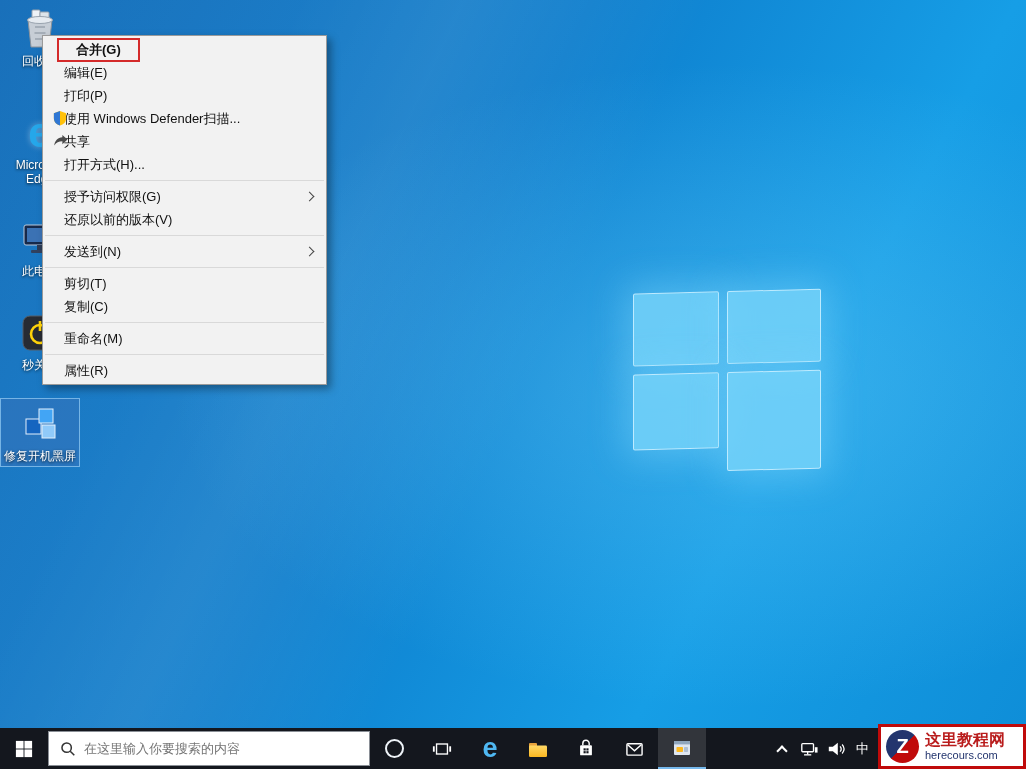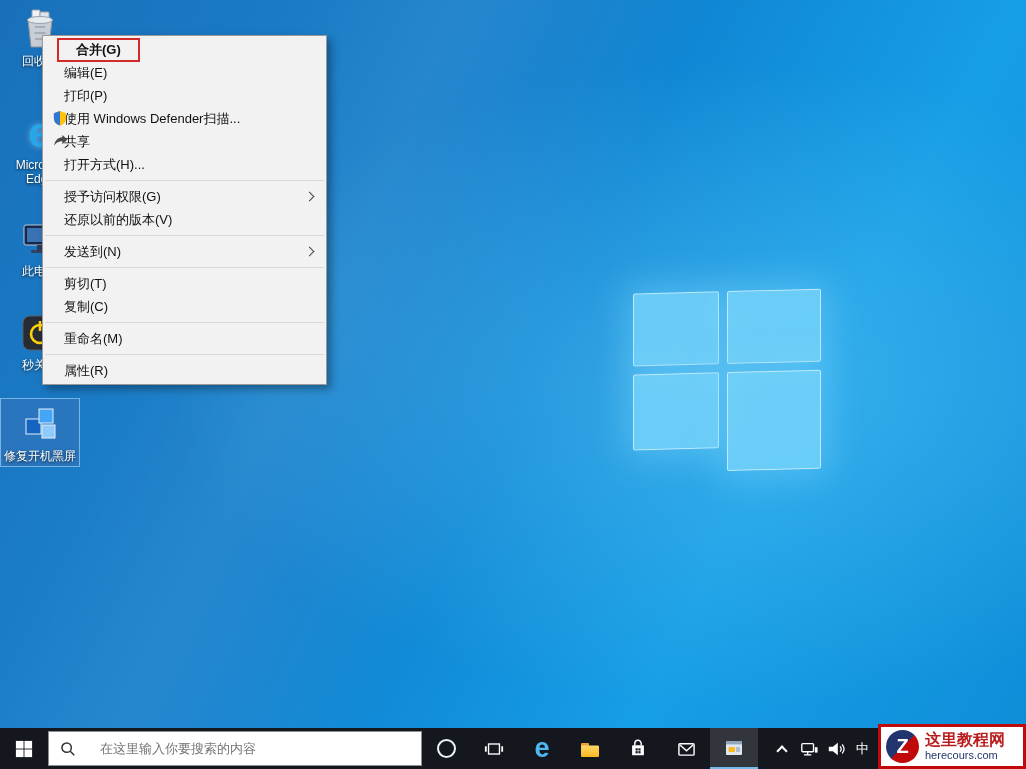--- a/index.html
+++ b/index.html
@@ -45,21 +45,21 @@
   .menu-item.bold { font-weight:bold; }
   .mi-icon { position:absolute; left:9px; top:3px; width:16px; height:16px; display:flex; align-items:center; justify-content:center; }
   .menu-sep { height:1px; background:#d9d9d9; margin:4px 2px; }
   .chev { position:absolute; right:13px; top:8px; width:7px; height:7px; border-top:1px solid #444; border-right:1px solid #444; transform:rotate(45deg); }
   .red-box { border:2px solid #d42a2a; padding:1px 17px; margin-left:-7px; }
 
   
   .taskbar { position:absolute; left:0; bottom:0; width:1026px; height:41px; background:#14171e; display:flex; align-items:stretch; z-index:10; }
   .tb-btn { width:48px; display:flex; align-items:center; justify-content:center; flex:0 0 auto; }
   .tb-btn.active { background:rgba(255,255,255,.13); border-bottom:2px solid #76b9ed; }
-  .searchbox { width:374px; margin:3px 0; background:#fff; border:1px solid #8a8f96; display:flex; align-items:center; gap:24px; padding:0 10px; flex:0 0 auto; }
+  .searchbox { width:322px; margin:3px 0; background:#fff; border:1px solid #8a8f96; display:flex; align-items:center; gap:8px; padding:0 10px; flex:0 0 auto; }
   .searchbox input { border:none; outline:none; flex:1; font-size:13px; color:#222; background:transparent; font-family:inherit; }
   .cortana-ring { width:19px; height:19px; border:2px solid #eef3f8; border-radius:50%; }
   .edge-tb { font-weight:bold; font-size:27px; color:#4fb8f2; line-height:1; }
   .tray { margin-left:auto; display:flex; align-items:center; padding-right:150px; }
   .tray-item { width:27px; height:41px; display:flex; align-items:center; justify-content:center; }
   .caret-up { width:8px; height:8px; border-top:2px solid #fff; border-left:2px solid #fff; transform:rotate(45deg); margin-top:4px; }
   .ime { color:#fff; font-size:13px; }
 
   
   .watermark { position:absolute; right:0; bottom:0; width:148px; height:45px; background:#fff; border:3px solid #c00a0a; display:flex; align-items:center; gap:6px; padding:2px 5px; z-index:20; }

